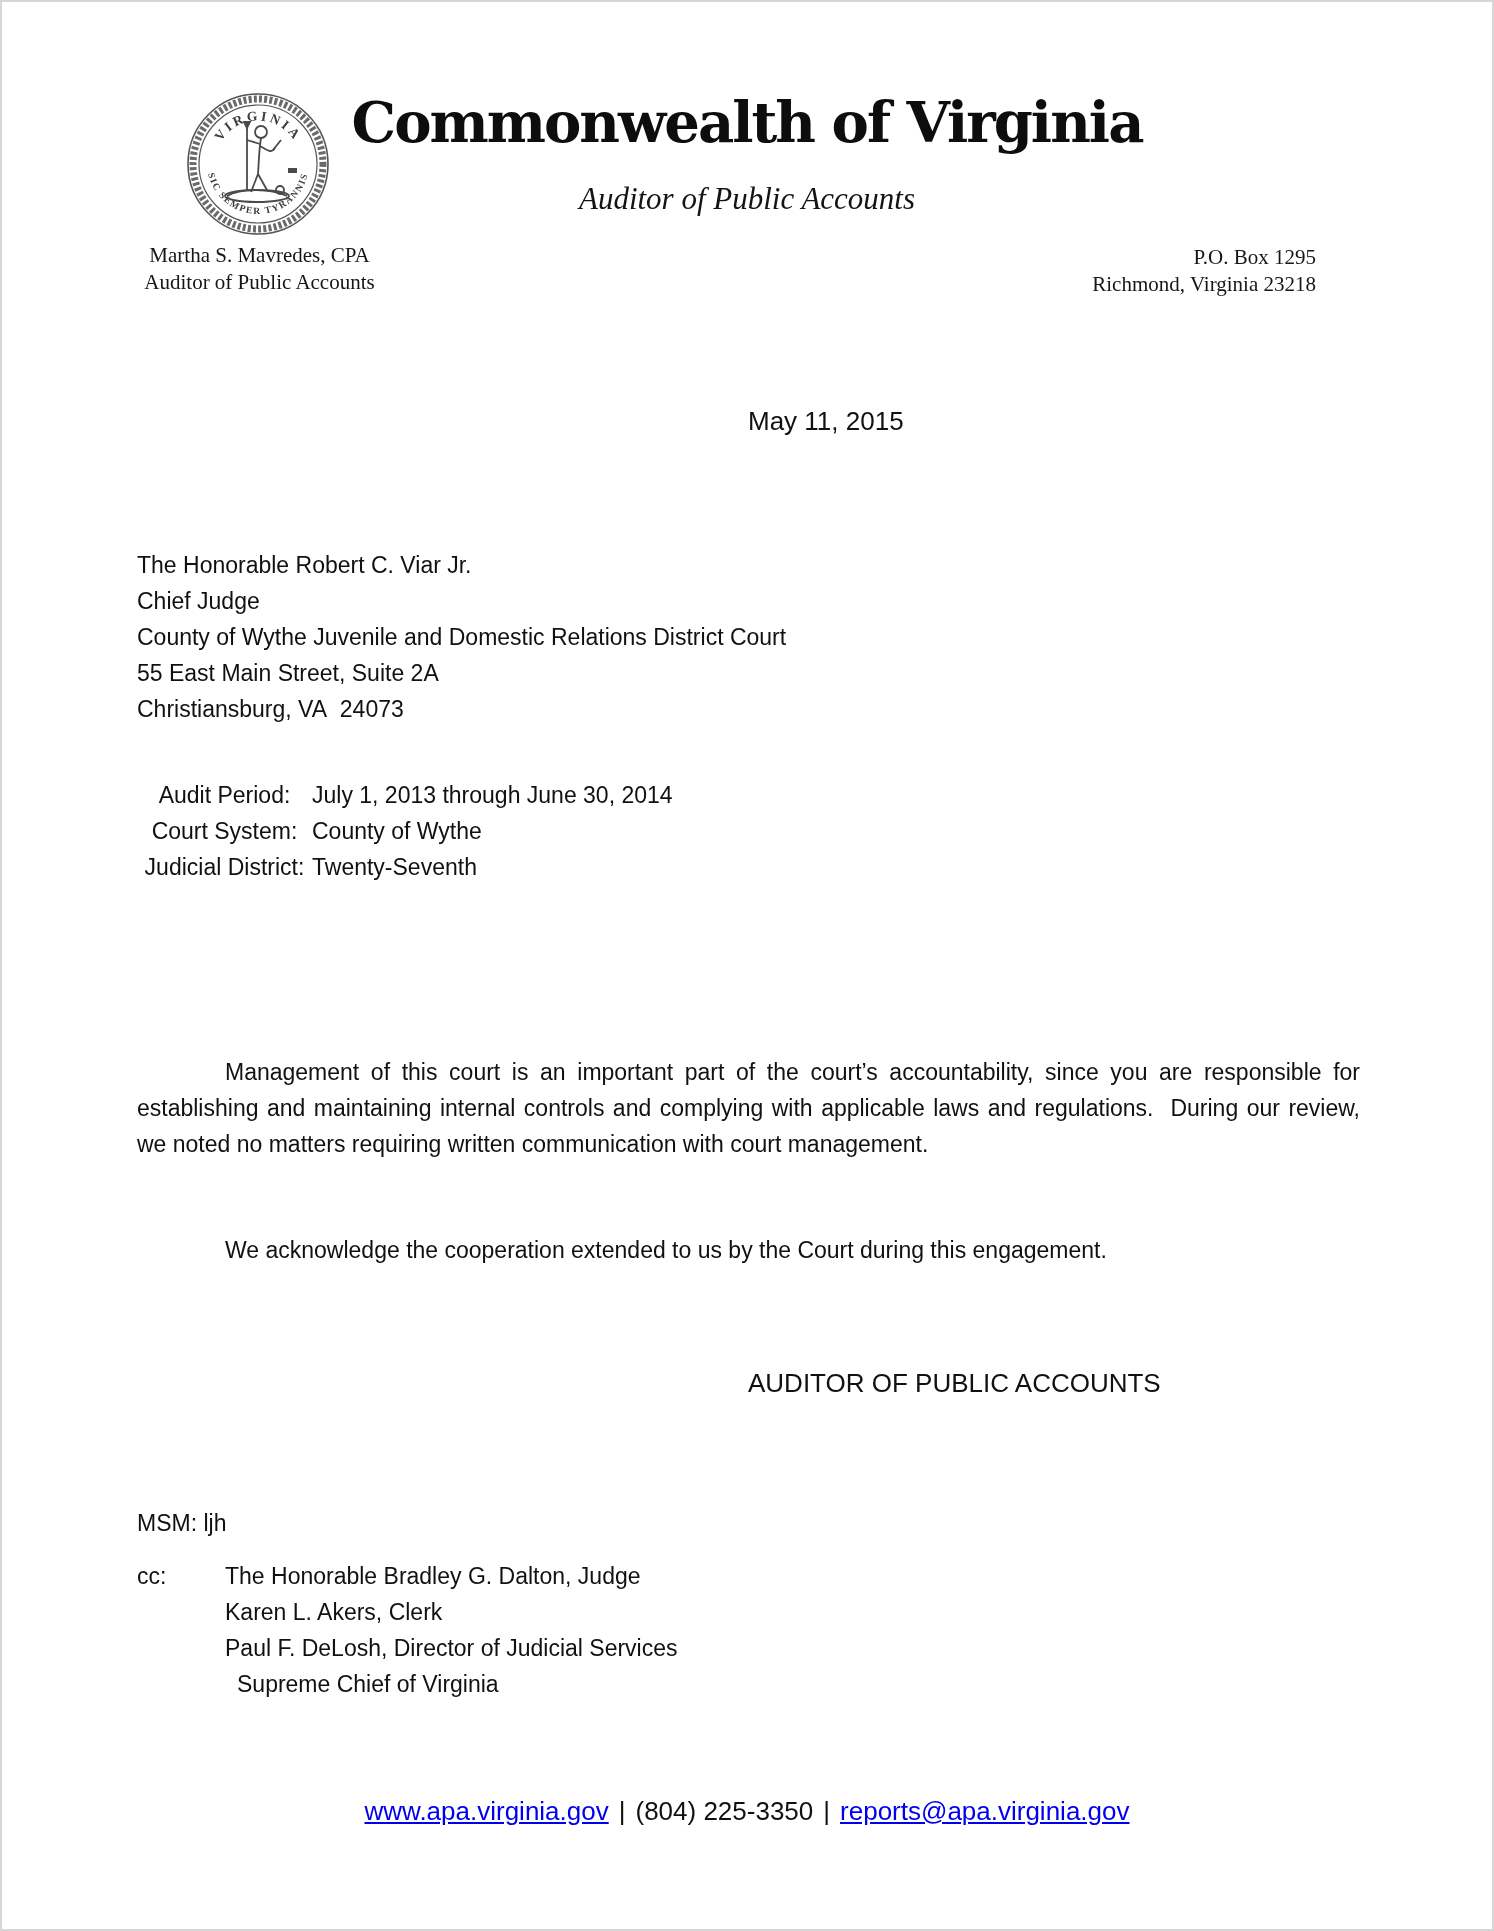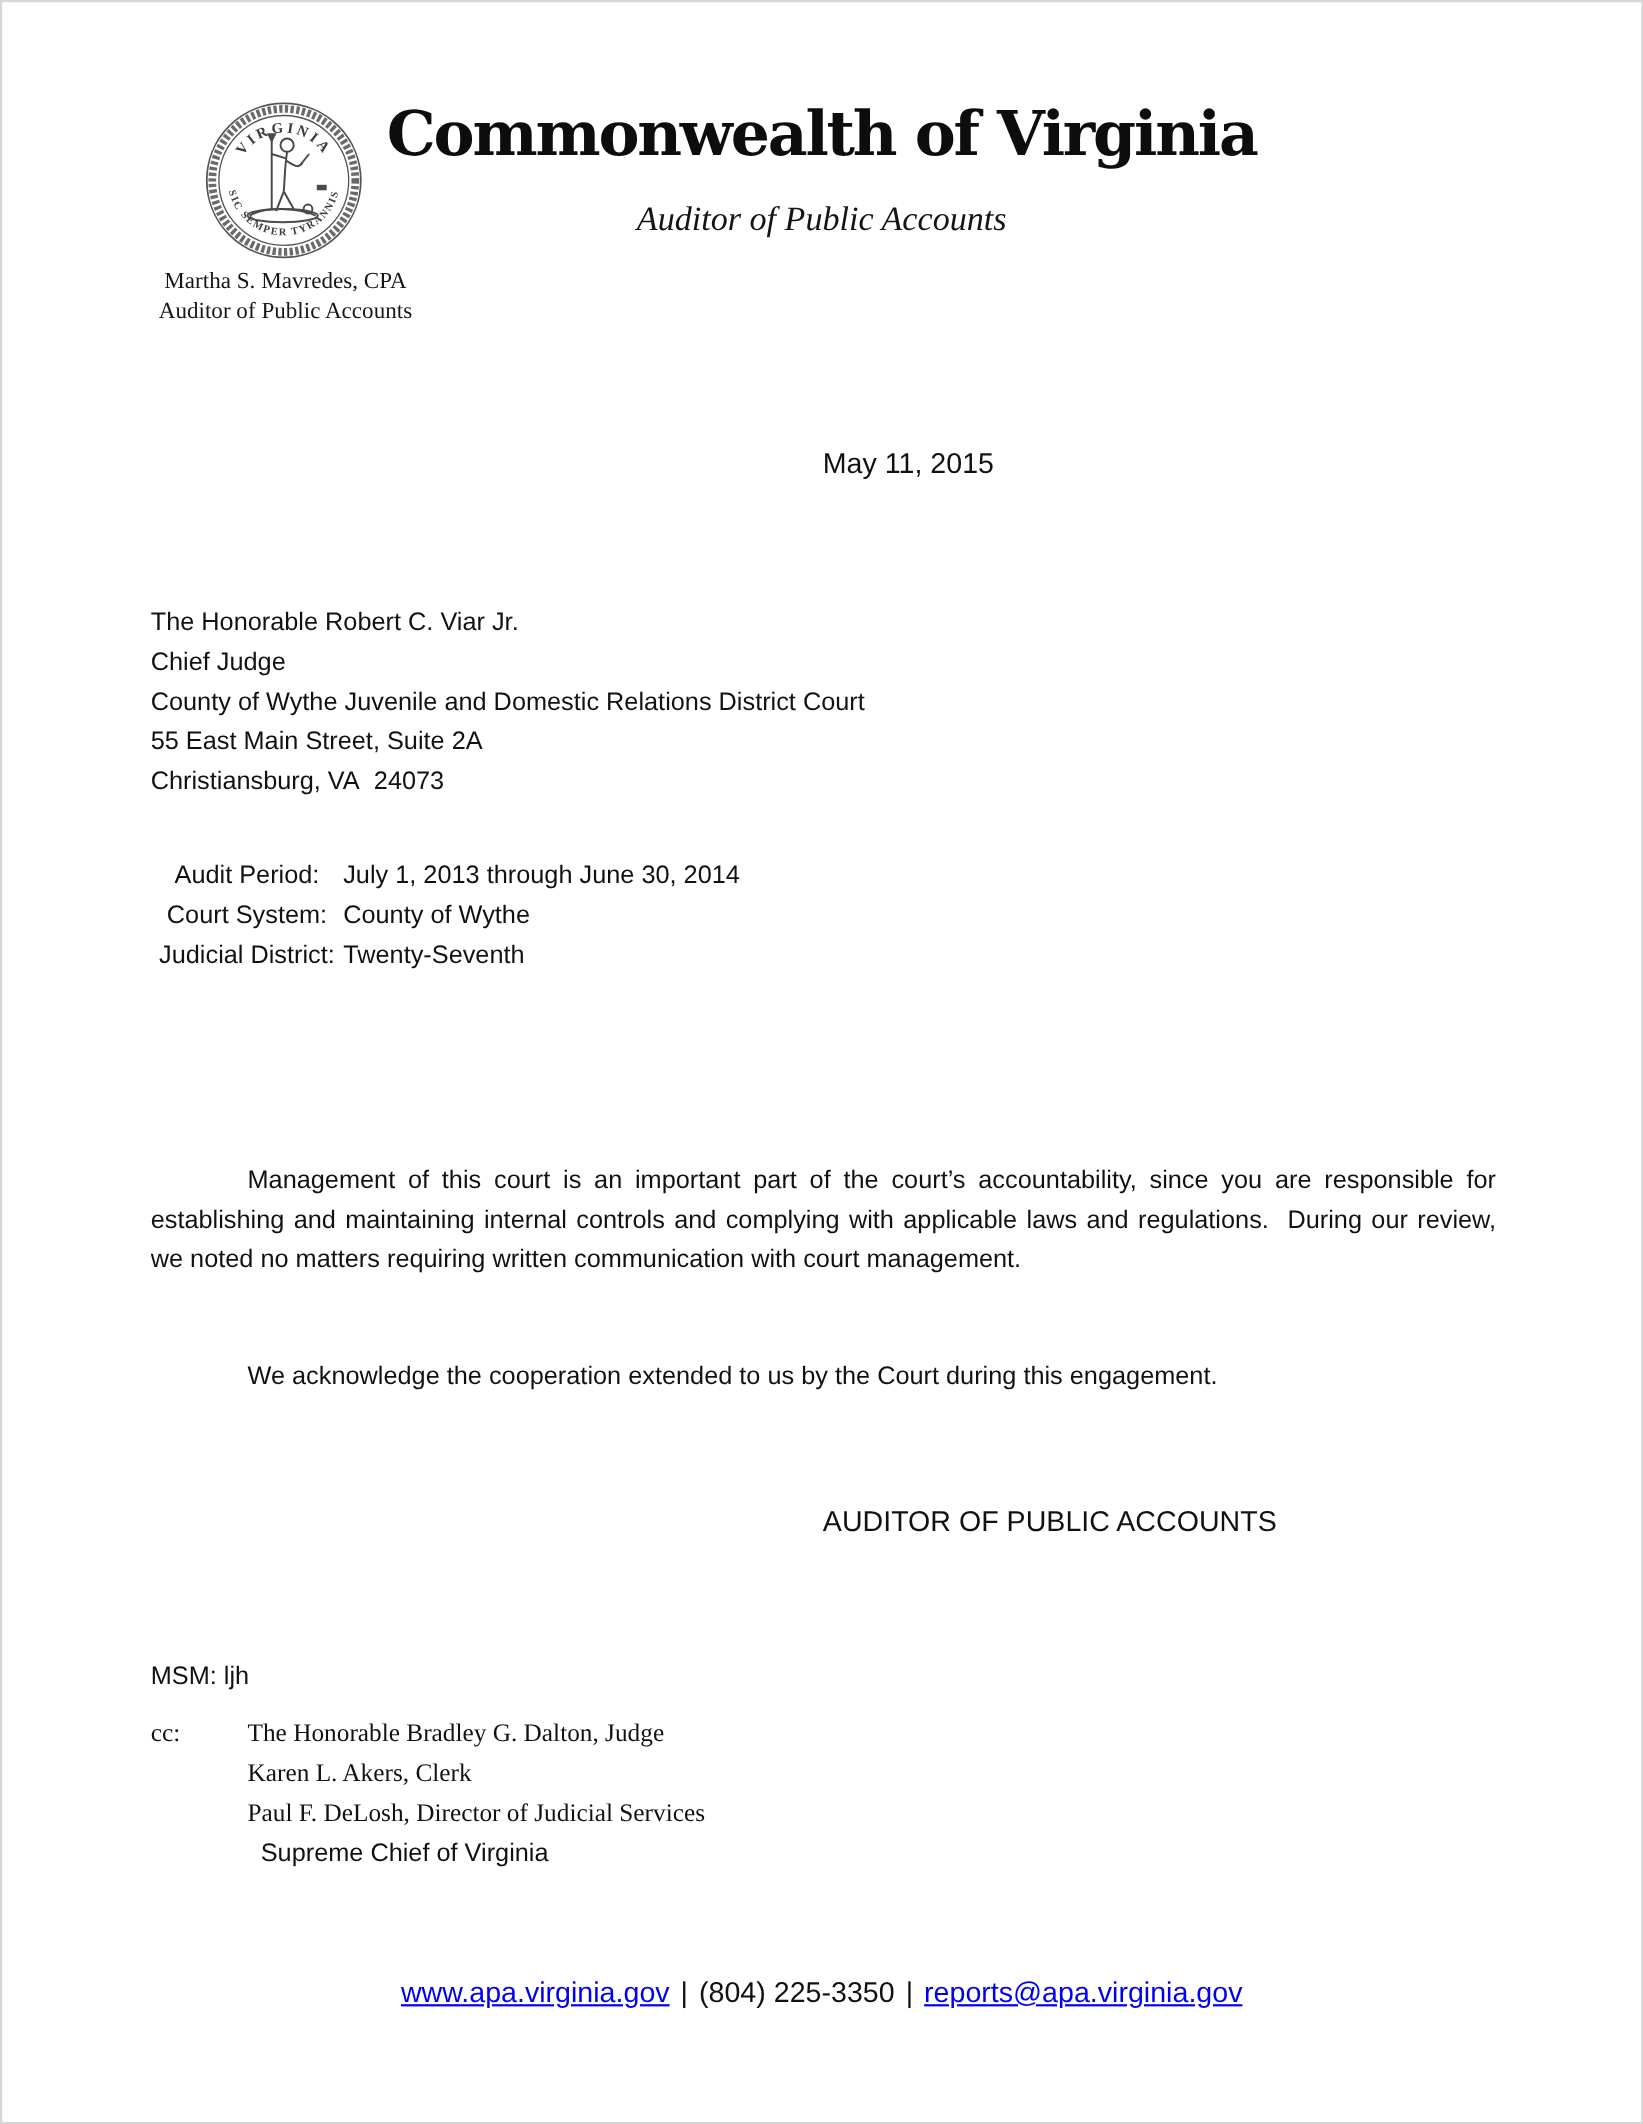--- a/index.html
+++ b/index.html
@@ -58,21 +58,21 @@
     font-size:23px;line-height:36px;
     text-align:justify;
     text-indent:88px;
   }
   .para1{top:946px;}
   .para2{top:1052px;}
   .para3{top:1230px;text-align:left;}
   .signature-line{left:746px;top:1365px;font-size:26px;line-height:32px;}
   .ref-line{left:135px;top:1503px;font-size:23px;line-height:36px;}
   .cc-block{left:135px;top:1556px;font-size:23px;line-height:36px;}
-  .cc-row{display:flex;font-family:Liberation Serif, serif;}
+  .cc-row{display:flex;}
   .cc-row .cc-lbl{width:88px;flex:0 0 88px;}
   .cc-indent{padding-left:100px;}
   
   .footer{
     left:0;top:1792px;width:100%;
     text-align:center;
     font-size:26px;line-height:34px;
     color:#111111;
   }
   .footer a{color:#0000EE;text-decoration:underline;cursor:pointer;}
@@ -132,20 +132,24 @@
   </div>
 
   <div class="abs org-title">Commonwealth of Virginia</div>
   <div class="abs org-subtitle">Auditor of Public Accounts</div>
 
   <div class="abs official-block">
     <div>Martha S. Mavredes, CPA</div>
     <div>Auditor of Public Accounts</div>
   </div>
 
+  <div class="abs po-block">
+    <div>P.O. Box 1295</div>
+    <div>Richmond, Virginia 23218</div>
+  </div>
 
   <div class="abs date-line">May 11, 2015</div>
 
   <div class="abs recipient">
     <div>The Honorable Robert C. Viar Jr.</div>
     <div>Chief Judge</div>
     <div>County of Wythe Juvenile and Domestic Relations District Court</div>
     <div>55 East Main Street, Suite 2A</div>
     <div>Christiansburg, VA&nbsp; 24073</div>
   </div>

